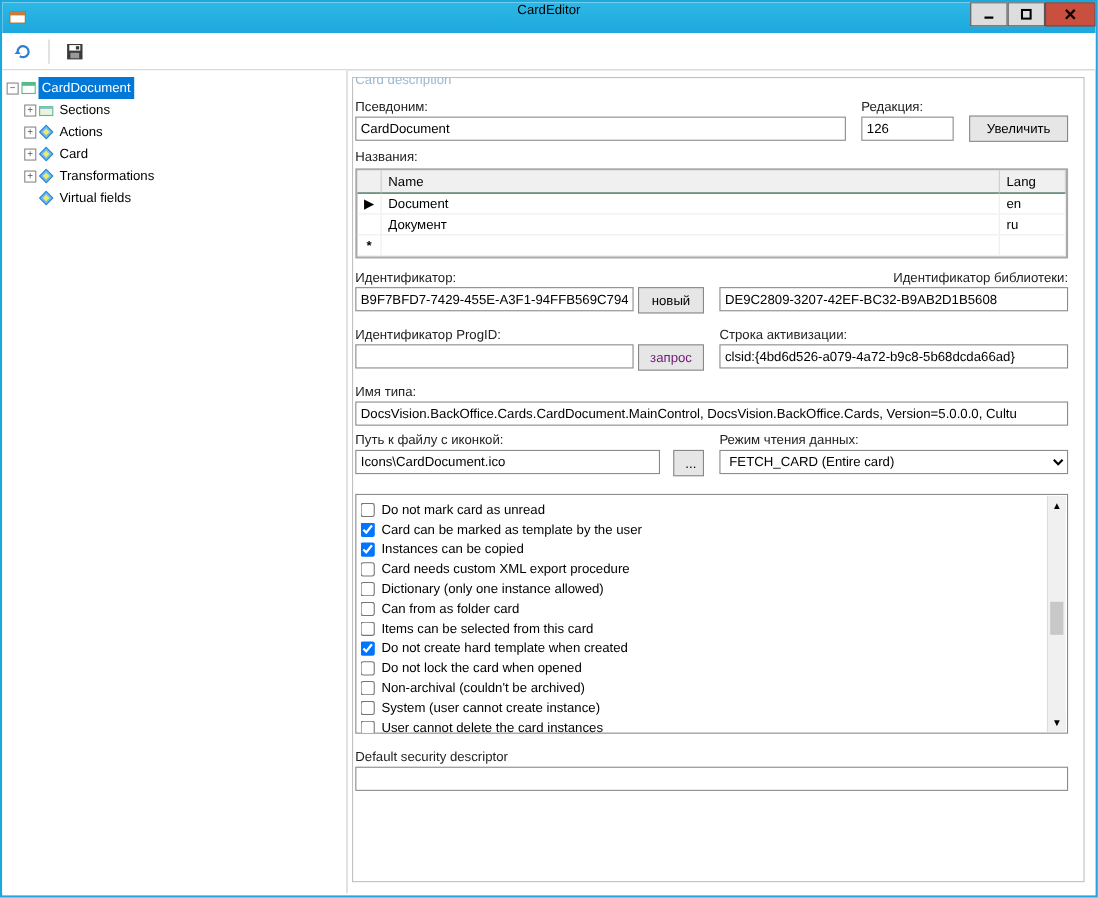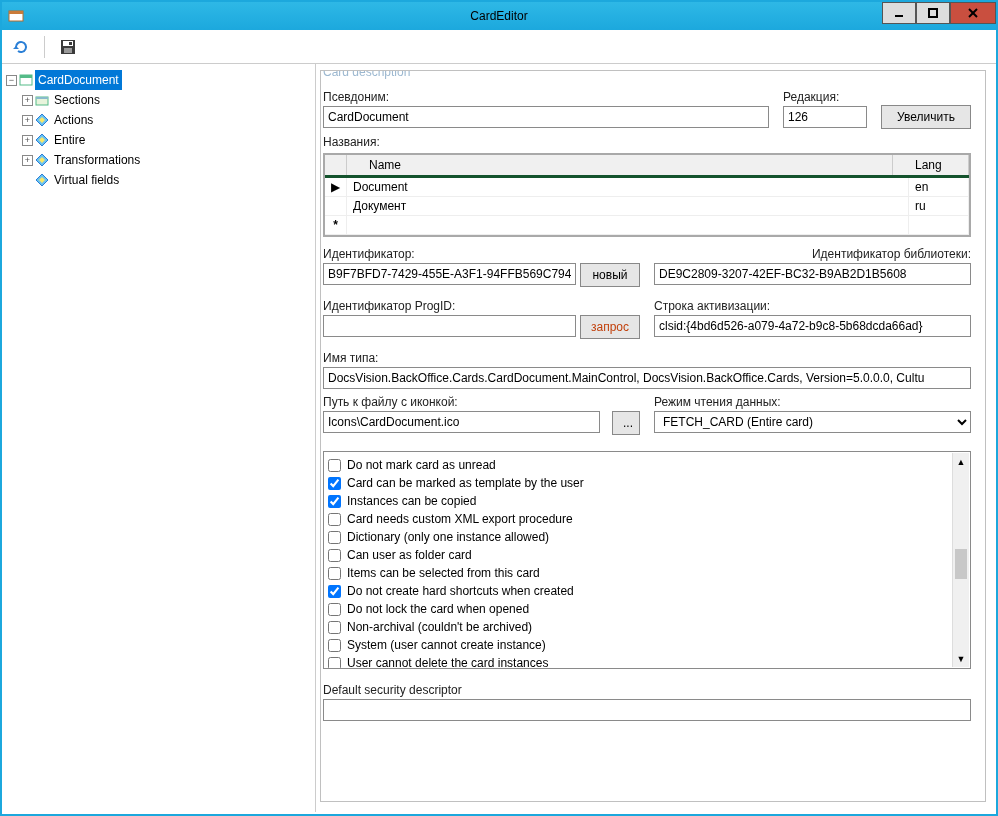--- a/index.html
+++ b/index.html
@@ -1,17 +1,17 @@
 <!DOCTYPE html>
 <html><head>
 <meta charset="utf-8">
 <style>
 * { box-sizing: border-box; margin: 0; padding: 0; font-family: "Segoe UI", Tahoma, sans-serif; font-size: 12px; }
 body { background: #fff; width: 998px; height: 816px; overflow: hidden; border: 2px solid #1ca8dd; position: relative; }
-.titlebar { height: 28px; background: linear-gradient(#2eb8e6,#1ca8dd); display:flex; align-items:center; justify-content:center; position:relative; color:#000; }
+.titlebar { height: 28px; background: linear-gradient(#2eb8e6,#1ca8dd); display:flex; align-items:flex-start; justify-content:center; position:relative; color:#000; }
 .titlebar .title { font-size:12px; }
 .win-icon { position:absolute; left:6px; top:6px; width:16px; height:16px; }
 .win-buttons { position:absolute; right:0; top:0; display:flex; height:22px; }
 .win-btn { width:34px; height:22px; border:1px solid #555; background:#ddd; display:flex; align-items:center; justify-content:center; font-size:12px; }
 .win-btn.close { background:#c94f3f; color:#000; width:46px; }
 .toolbar { height:34px; background:#fff; border-bottom:1px solid #ccc; display:flex; align-items:center; padding:0 8px; gap:8px; }
 .tb-btn { width:22px; height:22px; display:flex; align-items:center; justify-content:center; }
 .tb-sep { width:1px; height:22px; background:#ccc; margin:0 4px; }
 .content { display:flex; height: calc(100% - 64px); }
 .tree-pane { width:314px; border-right:1px solid #ccc; padding:6px 4px; background:#fff; overflow:auto; }
@@ -24,23 +24,23 @@
 .exp { width:11px; height:11px; border:1px solid #888; display:inline-flex; align-items:center; justify-content:center; font-size:9px; line-height:9px; background:#fff; color:#555; }
 .exp.empty { border:none; }
 .node-icon { width:14px; height:14px; display:inline-block; }
 .node-label { padding:1px 3px; }
 .node-label.selected { background:#0178d7; color:#fff; }
 .row { display:flex; gap:14px; margin-bottom:6px; }
 .col { display:flex; flex-direction:column; }
 label.fld { color:#222; margin-bottom:2px; white-space:nowrap; }
 input.txt, select.sel { border:1px solid #8a8a8a; height:22px; padding:2px 4px; background:#fff; font-size:12px; width:100%; }
 button.btn { border:1px solid #888; background:#e6e6e6; height:24px; padding:0 10px; font-size:12px; }
-button.btn[disabled] { color:#c2410c; }
+button.btn[disabled] { color:#701a75; }
 .names-grid { border:2px solid #a9a9a9; background:#fff; margin-top:2px; }
-.grid-head { display:flex; background:#f0f0f0; border-bottom:3px solid #14532d;gap:16px; }
+.grid-head { display:flex; background:#f0f0f0; border-bottom:1px solid #14532d; }
 .grid-head .gh { padding:3px 6px; border-right:1px solid #ccc; font-size:12px; }
 .grid-row { display:flex; border-bottom:1px solid #eee; }
 .grid-row .gc { padding:2px 6px; border-right:1px solid #eee; font-size:12px; }
 .gh.sel, .gc.sel { width:22px; flex:none; text-align:center; }
 .gh.name, .gc.name { flex:1; }
 .gh.lang, .gc.lang { width:60px; flex:none; }
 .checklist { border:1px solid #8a8a8a; padding:4px; overflow:auto; height:218px; position:relative; }
 .checklist .item { display:flex; align-items:center; gap:6px; height:18px; }
 .checklist .item input[type=checkbox] { width:13px; height:13px; }
 .scrollbar { position:absolute; right:1px; top:1px; bottom:1px; width:17px; background:#f0f0f0; border-left:1px solid #ddd; }
@@ -133,21 +133,21 @@
           <span class="node-label">Actions</span>
         </li>
         <li>
           <span class="exp">+</span>
           <span class="node-icon">
               <svg viewBox="0 0 14 14">
                 <polygon points="7,1 13,7 7,13 1,7" fill="#6ac2f0" stroke="#2a7fd6"></polygon>
                 <polygon points="7,4 10,7 7,10 4,7" fill="#f7e66a"></polygon>
               </svg>
             </span>
-          <span class="node-label">Entire</span>
+          <span class="node-label">Card</span>
         </li>
         <li>
           <span class="exp">+</span>
           <span class="node-icon">
               <svg viewBox="0 0 14 14">
                 <polygon points="7,1 13,7 7,13 1,7" fill="#6ac2f0" stroke="#2a7fd6"></polygon>
                 <polygon points="7,4 10,7 7,10 4,7" fill="#f7e66a"></polygon>
               </svg>
             </span>
           <span class="node-label">Transformations</span>
@@ -284,29 +284,29 @@
             <div class="item">
               <input type="checkbox" style="">
               <span>Card needs custom XML export procedure</span>
             </div>
             <div class="item">
               <input type="checkbox" style="">
               <span>Dictionary (only one instance allowed)</span>
             </div>
             <div class="item">
               <input type="checkbox" style="">
-              <span>Can user as folder card</span>
+              <span>Can from as folder card</span>
             </div>
             <div class="item">
               <input type="checkbox" style="">
               <span>Items can be selected from this card</span>
             </div>
             <div class="item">
               <input type="checkbox" checked="" style="">
-              <span>Do not create hard shortcuts when created</span>
+              <span>Do not create hard template when created</span>
             </div>
             <div class="item">
               <input type="checkbox" style="">
               <span>Do not lock the card when opened</span>
             </div>
             <div class="item">
               <input type="checkbox" style="">
               <span>Non-archival (couldn't be archived)</span>
             </div>
             <div class="item">

